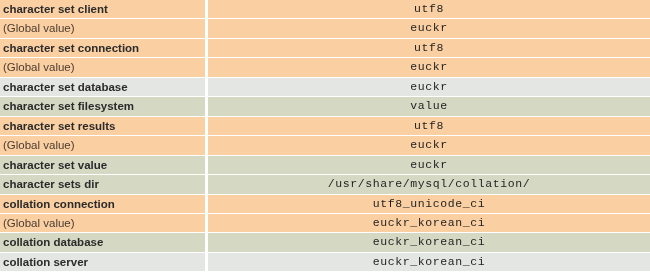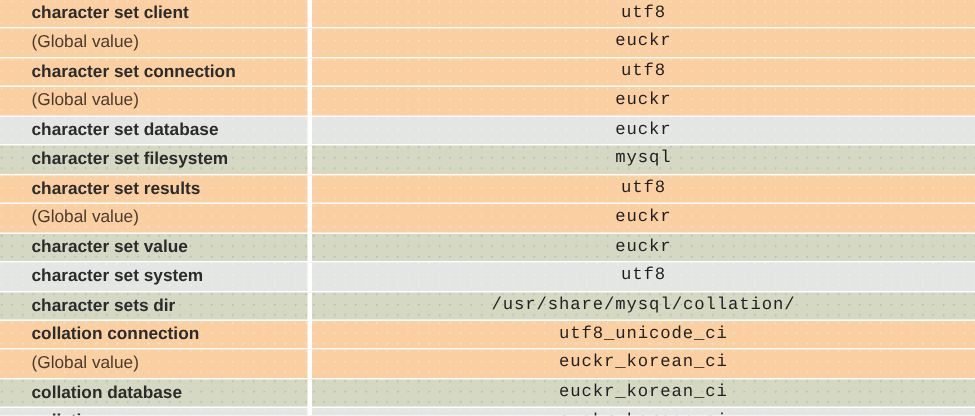--- a/index.html
+++ b/index.html
@@ -21,21 +21,21 @@
     border-spacing: 0;
     table-layout: fixed;
   }
 
   #vars-table tr.row {
     height: 18.46px;
   }
 
   
   #vars-table td {
-    padding: 0 21px;
+    padding: 0 3px;
     height: 18.46px;
     line-height: 18.46px;
     vertical-align: middle;
     overflow: hidden;
     white-space: nowrap;
     box-sizing: border-box;
     border-bottom: 1px solid #ffffff;
   }
 
   td.name-cell {
@@ -100,37 +100,33 @@
       <tr class="row bg-orange">
         <td class="name-cell global">(Global value)</td>
         <td class="value-cell">euckr</td>
       </tr>
       <tr class="row bg-gray">
         <td class="name-cell">character set database</td>
         <td class="value-cell">euckr</td>
       </tr>
       <tr class="row bg-green">
         <td class="name-cell">character set filesystem</td>
-        <td class="value-cell">mysql</td>
+        <td class="value-cell">value</td>
       </tr>
       <tr class="row bg-orange">
         <td class="name-cell">character set results</td>
         <td class="value-cell">utf8</td>
       </tr>
       <tr class="row bg-orange">
         <td class="name-cell global">(Global value)</td>
         <td class="value-cell">euckr</td>
       </tr>
       <tr class="row bg-green">
         <td class="name-cell">character set value</td>
         <td class="value-cell">euckr</td>
-      </tr>
-      <tr class="row bg-gray">
-        <td class="name-cell">character set system</td>
-        <td class="value-cell">utf8</td>
       </tr>
       <tr class="row bg-green">
         <td class="name-cell">character sets dir</td>
         <td class="value-cell">/usr/share/mysql/collation/</td>
       </tr>
       <tr class="row bg-orange">
         <td class="name-cell">collation connection</td>
         <td class="value-cell">utf8_unicode_ci</td>
       </tr>
       <tr class="row bg-orange">

